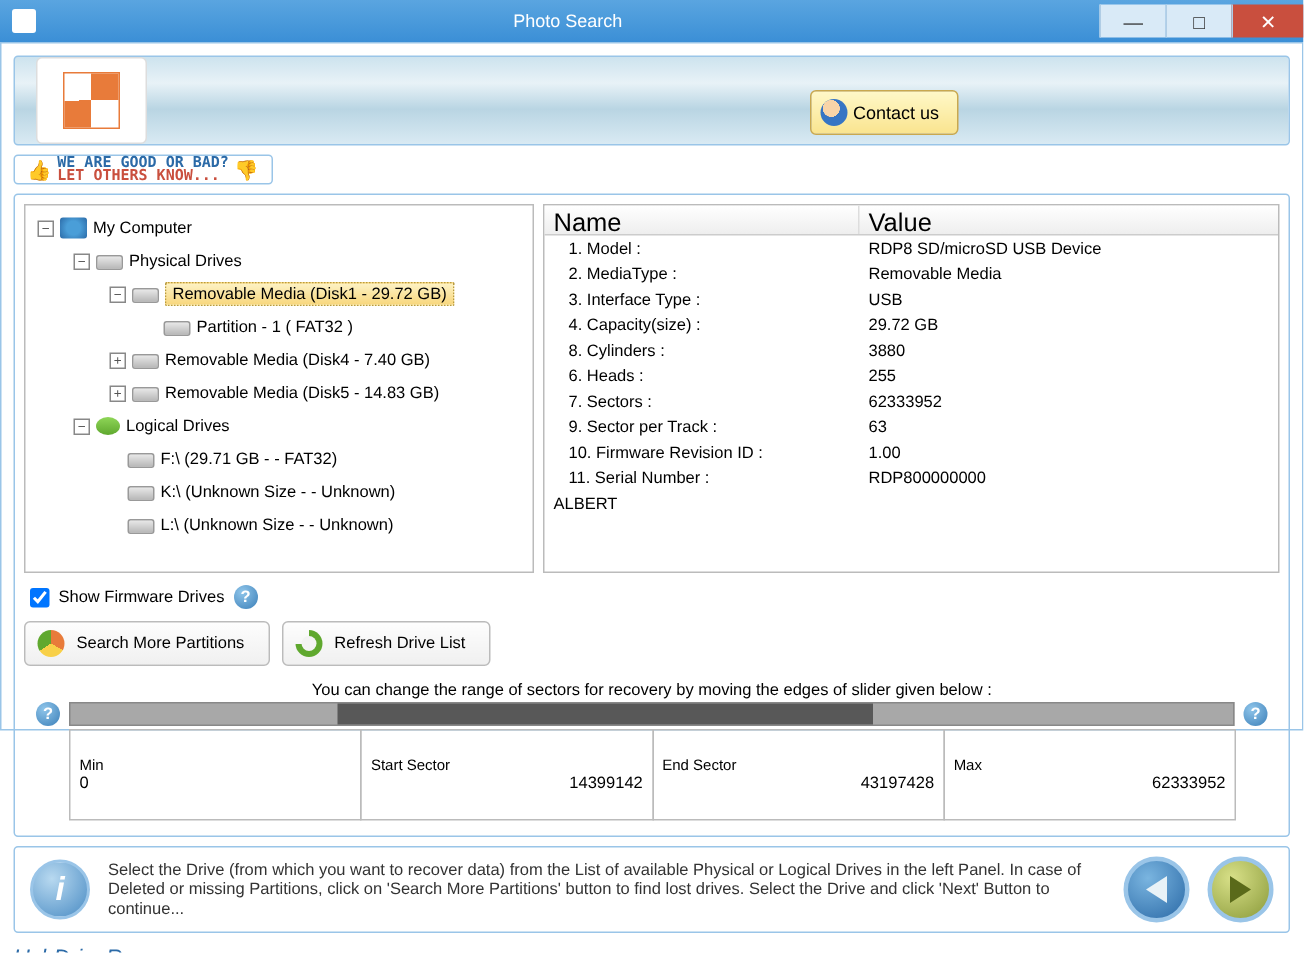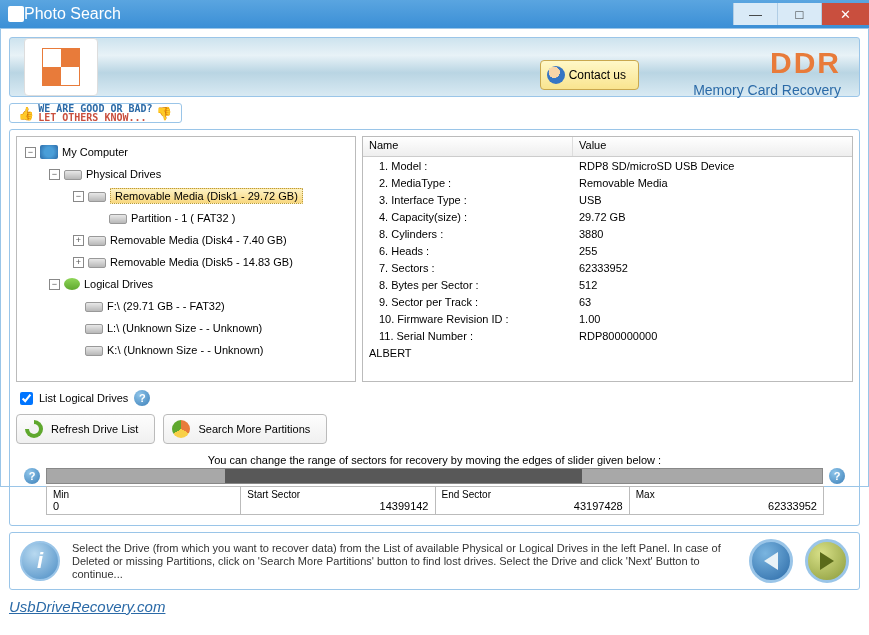--- a/index.html
+++ b/index.html
@@ -1,18 +1,18 @@
 <!DOCTYPE html>
 <html><head>
 <meta charset="utf-8">
 <style>
 * { box-sizing: border-box; margin: 0; padding: 0; }
 body { font-family: "Segoe UI", Tahoma, sans-serif; font-size: 11px; background: #fff; width: 869px; height: 635px; overflow: hidden; }
 .titlebar { height: 28px; background: linear-gradient(#5aa5e0, #3b8fd6); display: flex; align-items: center; position: relative; }
-.title { flex: 1; color: #fff; font-size: 16px; }
+.title { flex: 1; text-align: center; color: #fff; font-size: 12px; }
 .app-icon { width: 16px; height: 16px; background: #fff; margin-left: 8px; border-radius: 2px; }
 .winbtns { display: flex; }
 .winbtn { width: 44px; height: 22px; display: flex; align-items: center; justify-content: center; color: #333; font-size: 13px; background: #d9eaf7; border-left: 1px solid #b0cde5; }
 .winbtn.close { background: #c94f3e; color: #fff; width: 48px; }
 .app { border: 1px solid #9ac5e8; height: 459px; padding: 8px; display: flex; flex-direction: column; gap: 6px; }
 .banner { height: 76px; border: 1px solid #9ac5e8; border-radius: 3px; background: linear-gradient(#cde3ee 0%, #e8f2f7 30%, #b9d5e3 60%, #d9eaf3 100%); display: flex; align-items: center; padding: 0 14px; position: relative; }
 .logo-box { width: 74px; height: 58px; background: #fff; border: 1px solid #ddd; border-radius: 4px; display: flex; align-items: center; justify-content: center; }
 .logo-pattern { width: 38px; height: 38px; background: repeating-conic-gradient(#e87b3a 0 25%, #fff 0 50%); border: 1px solid #e87b3a; }
 .contact-btn { position: absolute; right: 220px; top: 22px; height: 30px; padding: 0 12px 0 6px; background: linear-gradient(#fff8c8, #f9e48f); border: 1px solid #c9a84f; border-radius: 4px; display: flex; align-items: center; gap: 4px; font-size: 12px; cursor: pointer; }
 .contact-btn .ico { width: 18px; height: 18px; border-radius: 50%; background: radial-gradient(circle at 40% 35%, #f8d4a8 0 35%, #3675c4 36% 100%); }
@@ -30,41 +30,41 @@
 .tree { padding: 4px; font-size: 11px; }
 .tree-row { display: flex; align-items: center; height: 22px; white-space: nowrap; cursor: pointer; }
 .exp { width: 11px; height: 11px; border: 1px solid #888; display: inline-flex; align-items: center; justify-content: center; font-size: 9px; line-height: 1; margin-right: 4px; color: #555; background: #fff; }
 .tree-ico { width: 18px; height: 14px; margin-right: 4px; display: inline-block; }
 .ico-comp { background: radial-gradient(circle, #4a9ed8 40%, #2b6aa7 100%); border-radius: 2px; }
 .ico-drive { background: linear-gradient(#e8e8e8, #b8b8b8); border-radius: 2px; height: 10px; margin-top: 2px; border: 1px solid #999; }
 .ico-folder { width: 16px; height: 12px; background: linear-gradient(#8fd658, #5fa82e); border-radius: 50%; }
 .selected-node { background: linear-gradient(#fdf2c4, #f8d77e); border: 1px dotted #b89a3f; padding: 1px 4px; border-radius: 1px; text-align: center; }
 .props-pane { flex: 1; border: 1px solid #bbb; background: #fff; overflow: hidden; }
 .props-header { display: flex; background: linear-gradient(#fff, #eee); border-bottom: 1px solid #ccc; height: 20px; }
-.props-header div { padding: 2px 6px; font-size: 11px; }
+.props-header div { padding: 2px 6px; font-size: 17px; }
 .props-header .col-name { width: 210px; border-right: 1px solid #ddd; }
 .props-body { font-size: 11px; }
 .prop-row { display: flex; height: 17px; align-items: center; }
 .prop-row .pn { width: 210px; padding-left: 16px; }
 .prop-row .pv { padding-left: 6px; }
 .check-row { display: flex; align-items: center; gap: 6px; padding: 2px 4px; }
 .help-ico { width: 16px; height: 16px; border-radius: 50%; background: radial-gradient(circle at 35% 30%, #8fc5ea, #3b7fb8); color: #fff; display: inline-flex; align-items: center; justify-content: center; font-size: 11px; font-weight: bold; }
 .btn-row { display: flex; gap: 8px; }
 .big-btn { height: 30px; padding: 0 16px 0 8px; background: linear-gradient(#fdfdfd, #f0f0f0); border: 1px solid #bbb; border-radius: 4px; display: flex; align-items: center; gap: 8px; cursor: pointer; font-size: 11px; }
 .btn-ico { width: 18px; height: 18px; border-radius: 50%; }
 .ico-refresh { background: conic-gradient(#5fa82e 0 75%, transparent 75% 100%); position: relative; }
 .ico-refresh::after { content: ''; position: absolute; inset: 4px; background: #f3f3f3; border-radius: 50%; }
 .ico-search { background: conic-gradient(#e87b3a 0 33%, #f8d048 33% 66%, #5fa82e 66% 100%); }
 .slider-box { border: 0; padding: 4px 8px; }
 .slider-label { text-align: center; font-size: 11px; margin-bottom: 2px; }
 .slider-row { display: flex; align-items: center; gap: 6px; }
 .slider-track { flex: 1; height: 16px; background: #a8a8a8; position: relative; border: 1px solid #888; }
 .slider-fill { position: absolute; left: 23%; right: 31%; top: 0; bottom: 0; background: #585858; }
 .slider-vals { display: flex; margin-top: 2px; }
-.sv-cell { border: 1px solid #bbb; padding: 2px 6px; margin-right: -1px; flex: 1; }
+.sv-cell { border: 1px solid #bbb; padding: 18px 6px; margin-right: -1px; flex: 1; }
 .sv-cell .lbl { font-size: 10px; }
 .sv-cell .val { font-size: 11px; text-align: right; }
 .footer-box { border: 1px solid #9ac5e8; border-radius: 3px; padding: 6px 10px; display: flex; align-items: center; gap: 12px; }
 .info-ico { width: 40px; height: 40px; border-radius: 50%; background: radial-gradient(circle at 35% 30%, #b8d9f0, #4a8cc4); display: flex; align-items: center; justify-content: center; color: #fff; font-size: 22px; font-weight: bold; font-style: italic; border: 2px solid #9ac5e8; }
 .footer-text { flex: 1; font-size: 11px; line-height: 13px; color: #333; }
 .nav-btn { width: 44px; height: 44px; border-radius: 50%; border: 3px solid #9ac5e8; display: flex; align-items: center; justify-content: center; cursor: pointer; }
 .nav-back { background: radial-gradient(circle at 35% 30%, #7ab5e0, #2b6aa7); }
 .nav-next { background: radial-gradient(circle at 35% 30%, #d8e088, #8a9a3a); }
 .nav-btn .arrow { width: 0; height: 0; border-top: 9px solid transparent; border-bottom: 9px solid transparent; }
 .nav-back .arrow { border-right: 14px solid #e8f2f7; }
@@ -87,24 +87,20 @@
 
 <div class="app">
   <div class="banner">
     <div class="logo-box">
         <div class="logo-pattern"></div>
       </div>
     <div class="contact-btn">
       <span class="ico"></span>
       <span>Contact us</span>
     </div>
-    <div class="brand">
-      <div class="ddr">DDR</div>
-      <div class="tagline">Memory Card Recovery</div>
-    </div>
   </div>
 
   <div class="feedback-btn">
     <span class="thumb">👍</span>
     <span class="feedback-text">
       <div class="l1">WE ARE GOOD OR BAD?</div>
       <div class="l2">LET OTHERS KNOW...</div>
     </span>
     <span class="thumb">👎</span>
   </div>
@@ -146,25 +142,25 @@
               <span class="exp">−</span>
               <span class="tree-ico ico-folder"></span>
               <span>Logical Drives</span>
             </div>
           <div class="tree-row" style="padding-left:64px">
               <span class="tree-ico ico-drive"></span>
               <span>F:\ (29.71 GB  -  - FAT32)</span>
             </div>
           <div class="tree-row" style="padding-left:64px">
               <span class="tree-ico ico-drive"></span>
+              <span>K:\ (Unknown Size  -  - Unknown)</span>
+            </div>
+          <div class="tree-row" style="padding-left:64px">
+              <span class="tree-ico ico-drive"></span>
               <span>L:\ (Unknown Size  -  - Unknown)</span>
-            </div>
-          <div class="tree-row" style="padding-left:64px">
-              <span class="tree-ico ico-drive"></span>
-              <span>K:\ (Unknown Size  -  - Unknown)</span>
             </div>
         </div>
       </div>
       <div class="props-pane">
         <div class="props-header">
           <div class="col-name">Name</div>
           <div>Value</div>
         </div>
         <div class="props-body" id="props-body">
             <div class="prop-row">
@@ -189,56 +185,52 @@
             </div>
             <div class="prop-row">
               <div class="pn">6. Heads :</div>
               <div class="pv">255</div>
             </div>
             <div class="prop-row">
               <div class="pn">7. Sectors :</div>
               <div class="pv">62333952</div>
             </div>
             <div class="prop-row">
-              <div class="pn">8. Bytes per Sector :</div>
-              <div class="pv">512</div>
-            </div>
-            <div class="prop-row">
               <div class="pn">9. Sector per Track :</div>
               <div class="pv">63</div>
             </div>
             <div class="prop-row">
               <div class="pn">10. Firmware Revision ID :</div>
               <div class="pv">1.00</div>
             </div>
             <div class="prop-row">
               <div class="pn">11. Serial Number :</div>
               <div class="pv">RDP800000000</div>
             </div>
             <div class="prop-row">
               <div class="pv">ALBERT</div>
             </div>
           </div>
       </div>
     </div>
 
     <div class="check-row">
       <input type="checkbox" checked="" style="">
-      <span>List Logical Drives</span>
+      <span>Show Firmware Drives</span>
       <span class="help-ico">?</span>
     </div>
 
     <div class="btn-row">
+      <div class="big-btn">
+        <span class="btn-ico ico-search"></span>
+        <span>Search More Partitions</span>
+      </div>
       <div class="big-btn">
         <span class="btn-ico ico-refresh"></span>
         <span>Refresh Drive List</span>
-      </div>
-      <div class="big-btn">
-        <span class="btn-ico ico-search"></span>
-        <span>Search More Partitions</span>
       </div>
     </div>
 
     <div class="slider-box">
       <div class="slider-label">You can change the range of sectors for recovery by moving the edges of slider given below :</div>
       <div class="slider-row">
         <span class="help-ico">?</span>
         <div class="slider-track">
             <div class="slider-fill"></div>
           </div>

